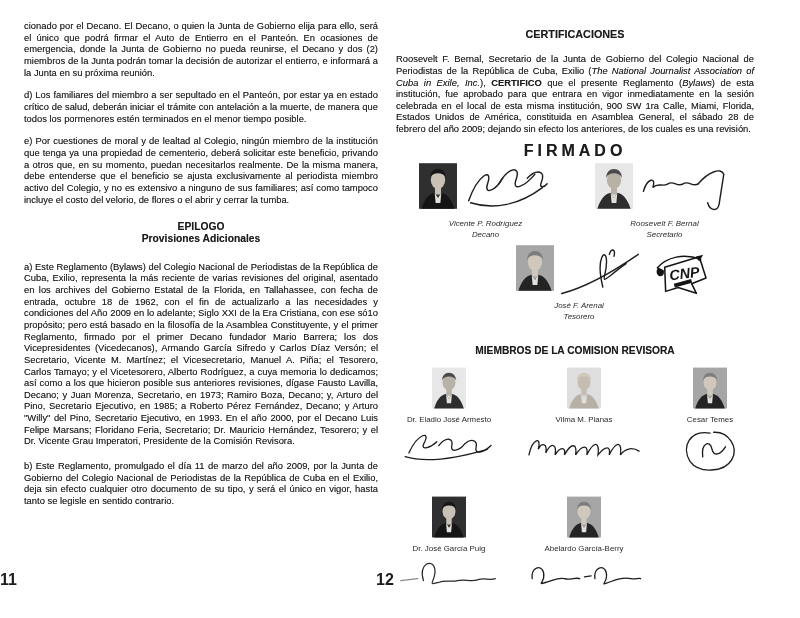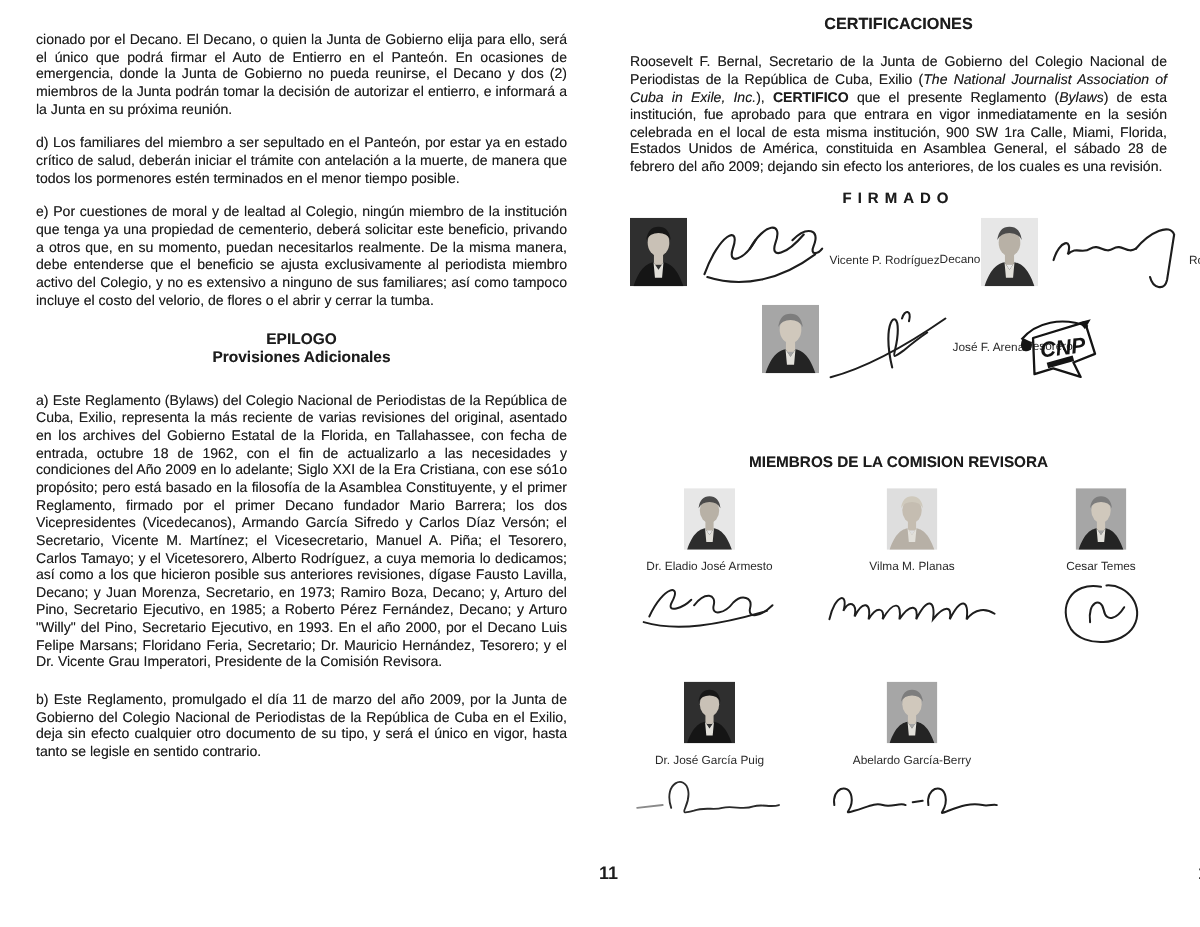--- a/index.html
+++ b/index.html
@@ -3,40 +3,40 @@
 <meta charset="utf-8">
 <style>
   html,body{margin:0;padding:0;}
   body{
     width:800px;height:618px;background:#ffffff;position:relative;overflow:hidden;
     font-family:"Liberation Sans",sans-serif;color:#1c1c1c;
     -webkit-font-smoothing:antialiased;
   }
   .page{position:absolute;top:0;height:618px;box-sizing:border-box;}
   .lp{left:0;width:400px;padding:20px 22px 0 24px;}
-  .rp{left:400px;width:400px;padding:6px 22px 0 20px;}
+  .rp{left:376px;width:400px;padding:24px 22px 0 20px;}
 
   .body-text{font-size:9.4px;line-height:11.65px;text-align:justify;margin:0 0 11px 0;
     text-shadow:0 0 .4px rgba(0,0,0,.45);}
   .rp .body-text{margin-bottom:10px;}
 
   .center-head{text-align:center;font-weight:bold;font-size:10.3px;line-height:12.2px;
     margin:0;text-shadow:0 0 .4px rgba(0,0,0,.45);}
   .epilogo-wrap{margin:16px 0 15px 0;}
   .rp-title{margin:4px 0 13px 0;font-size:10.8px;}
-  .firmado{margin-top:7px;letter-spacing:4px;font-size:10px;}
+  .firmado{margin-top:7px;letter-spacing:4px;font-size:16px;}
   .miembros{margin-top:12px;font-size:10.2px;}
 
-  .page-number{position:absolute;bottom:29px;left:0;width:100%;text-align:right;
-    font-size:12px;font-weight:bold;margin-left:12px;}
+  .page-number{position:absolute;bottom:29px;left:0;width:100%;text-align:left;
+    font-size:16px;font-weight:bold;}
   .lp .page-number{padding-right:4px;}
 
   
   .signers-row{display:flex;margin-top:6px;}
-  .signer{flex:1;display:flex;flex-direction:row;align-items:center;}
+  .signer{flex:1;display:flex;flex-direction:column;align-items:center;font-style:italic;}
   .media{display:flex;align-items:flex-start;height:52px;}
   .photo{width:38px;height:46px;display:block;}
   .sig{display:block;margin-left:3px;}
   .sig-name{font-size:7.9px;color:#2a2a2a;margin-top:4px;white-space:nowrap;}
   .sig-title{font-size:7.9px;color:#2a2a2a;margin-top:2px;}
 
   .tesorero-row{position:relative;height:88px;margin-top:6px;}
   .tesorero-block{position:absolute;left:88px;top:0;width:190px;}
   .cnp{position:absolute;right:42px;top:6px;width:60px;height:50px;}
 

